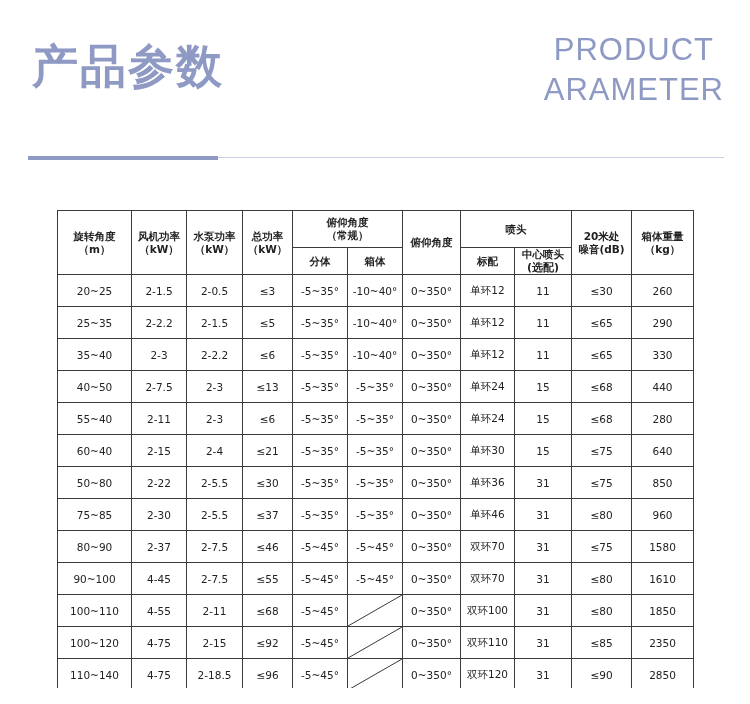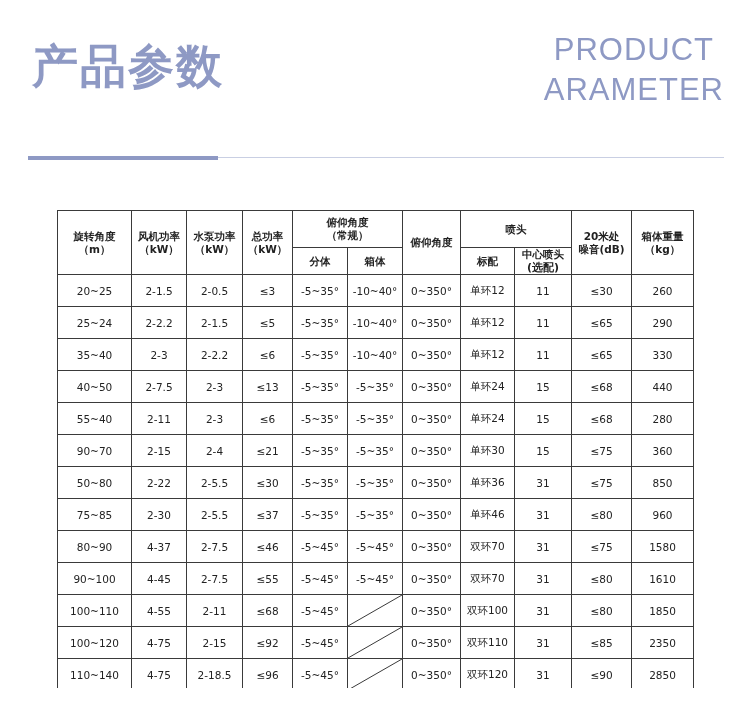--- a/index.html
+++ b/index.html
@@ -220,21 +220,21 @@
           <td>-5~35°</td>
           <td>-10~40°</td>
           <td>0~350°</td>
           <td>单环12</td>
           <td>11</td>
           <td>≤30</td>
           <td>260</td>
         </tr>
 
         <tr>
-          <td>25~24</td>
+          <td>25~35</td>
           <td>2-2.2</td>
           <td>2-1.5</td>
           <td>≤5</td>
           <td>-5~35°</td>
           <td>-10~40°</td>
           <td>0~350°</td>
           <td>单环12</td>
           <td>11</td>
           <td>≤65</td>
           <td>290</td>
@@ -276,31 +276,31 @@
           <td>-5~35°</td>
           <td>-5~35°</td>
           <td>0~350°</td>
           <td>单环24</td>
           <td>15</td>
           <td>≤68</td>
           <td>280</td>
         </tr>
 
         <tr>
-          <td>90~70</td>
+          <td>60~40</td>
           <td>2-15</td>
           <td>2-4</td>
           <td>≤21</td>
           <td>-5~35°</td>
           <td>-5~35°</td>
           <td>0~350°</td>
           <td>单环30</td>
           <td>15</td>
           <td>≤75</td>
-          <td>360</td>
+          <td>640</td>
         </tr>
 
         <tr>
           <td>50~80</td>
           <td>2-22</td>
           <td>2-5.5</td>
           <td>≤30</td>
           <td>-5~35°</td>
           <td>-5~35°</td>
           <td>0~350°</td>
@@ -319,21 +319,21 @@
           <td>-5~35°</td>
           <td>0~350°</td>
           <td>单环46</td>
           <td>31</td>
           <td>≤80</td>
           <td>960</td>
         </tr>
 
         <tr>
           <td>80~90</td>
-          <td>4-37</td>
+          <td>2-37</td>
           <td>2-7.5</td>
           <td>≤46</td>
           <td>-5~45°</td>
           <td>-5~45°</td>
           <td>0~350°</td>
           <td>双环70</td>
           <td>31</td>
           <td>≤75</td>
           <td>1580</td>
         </tr>

